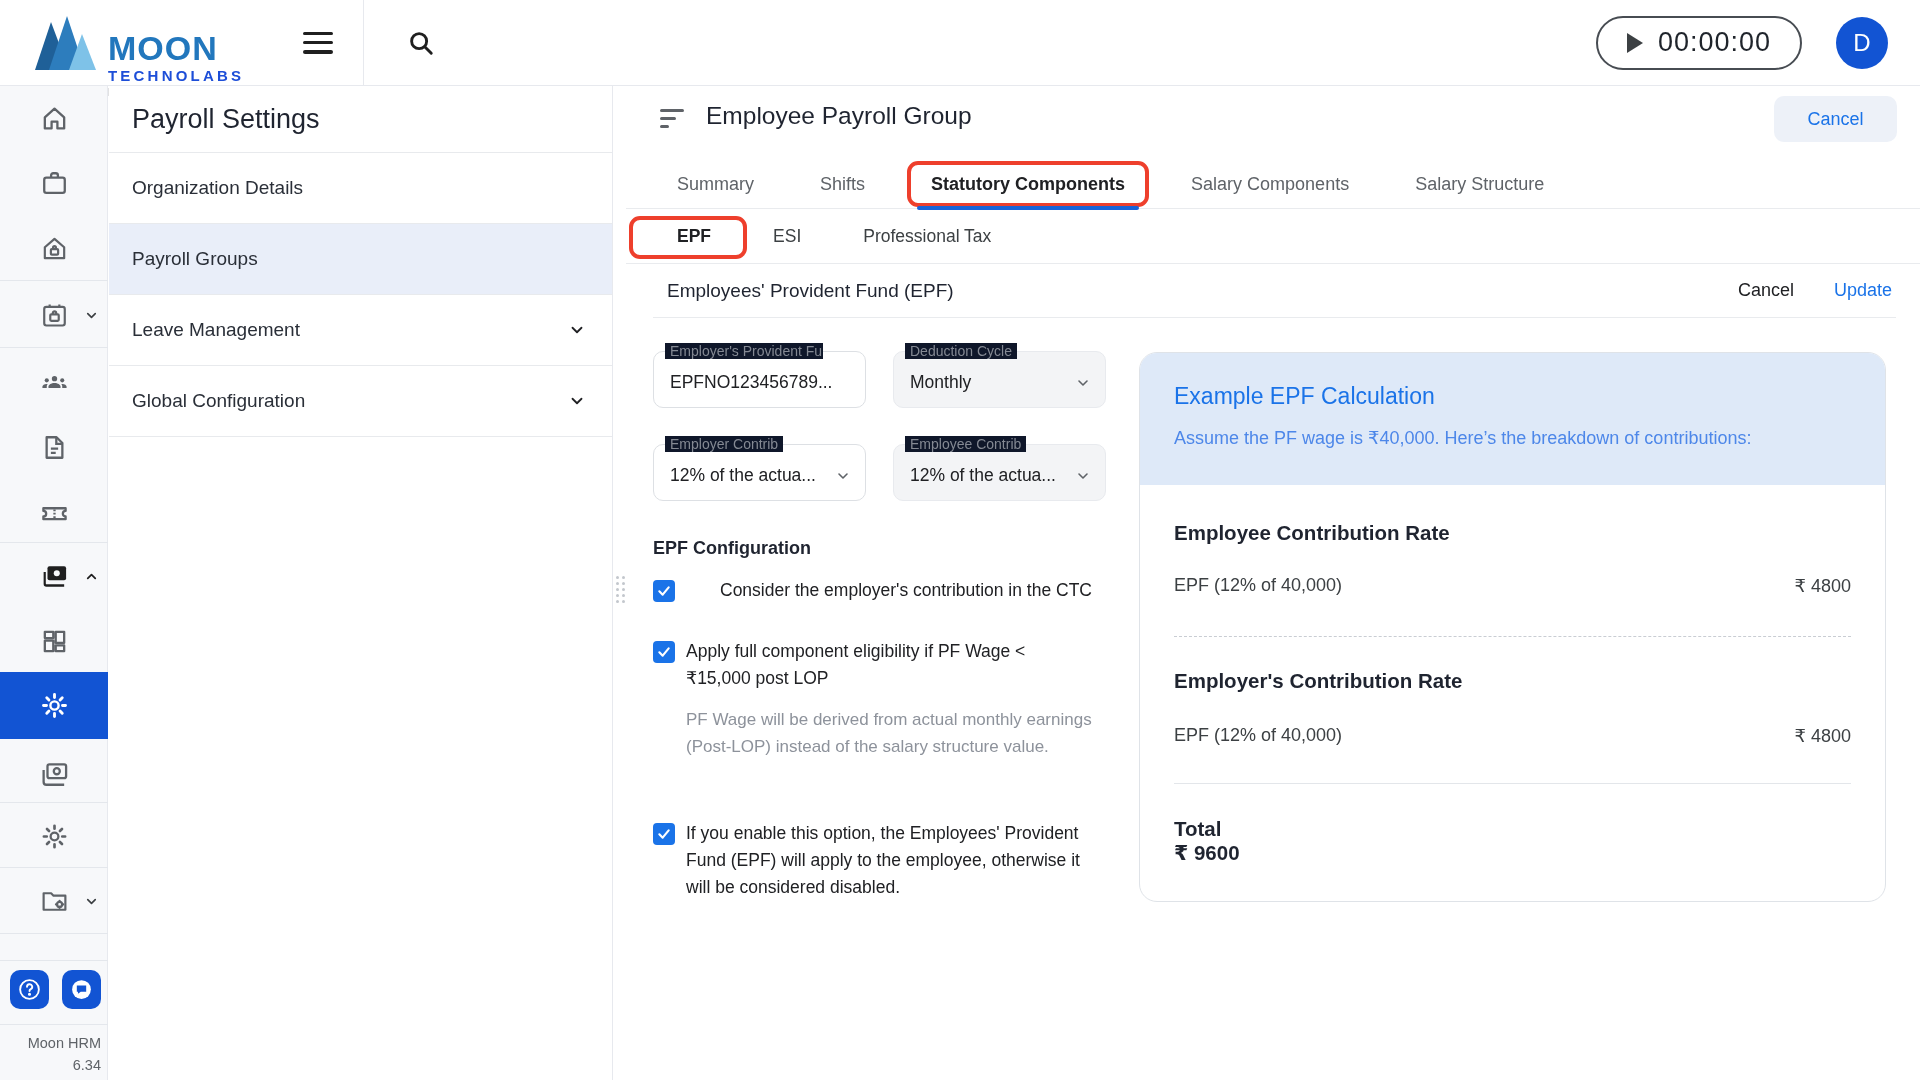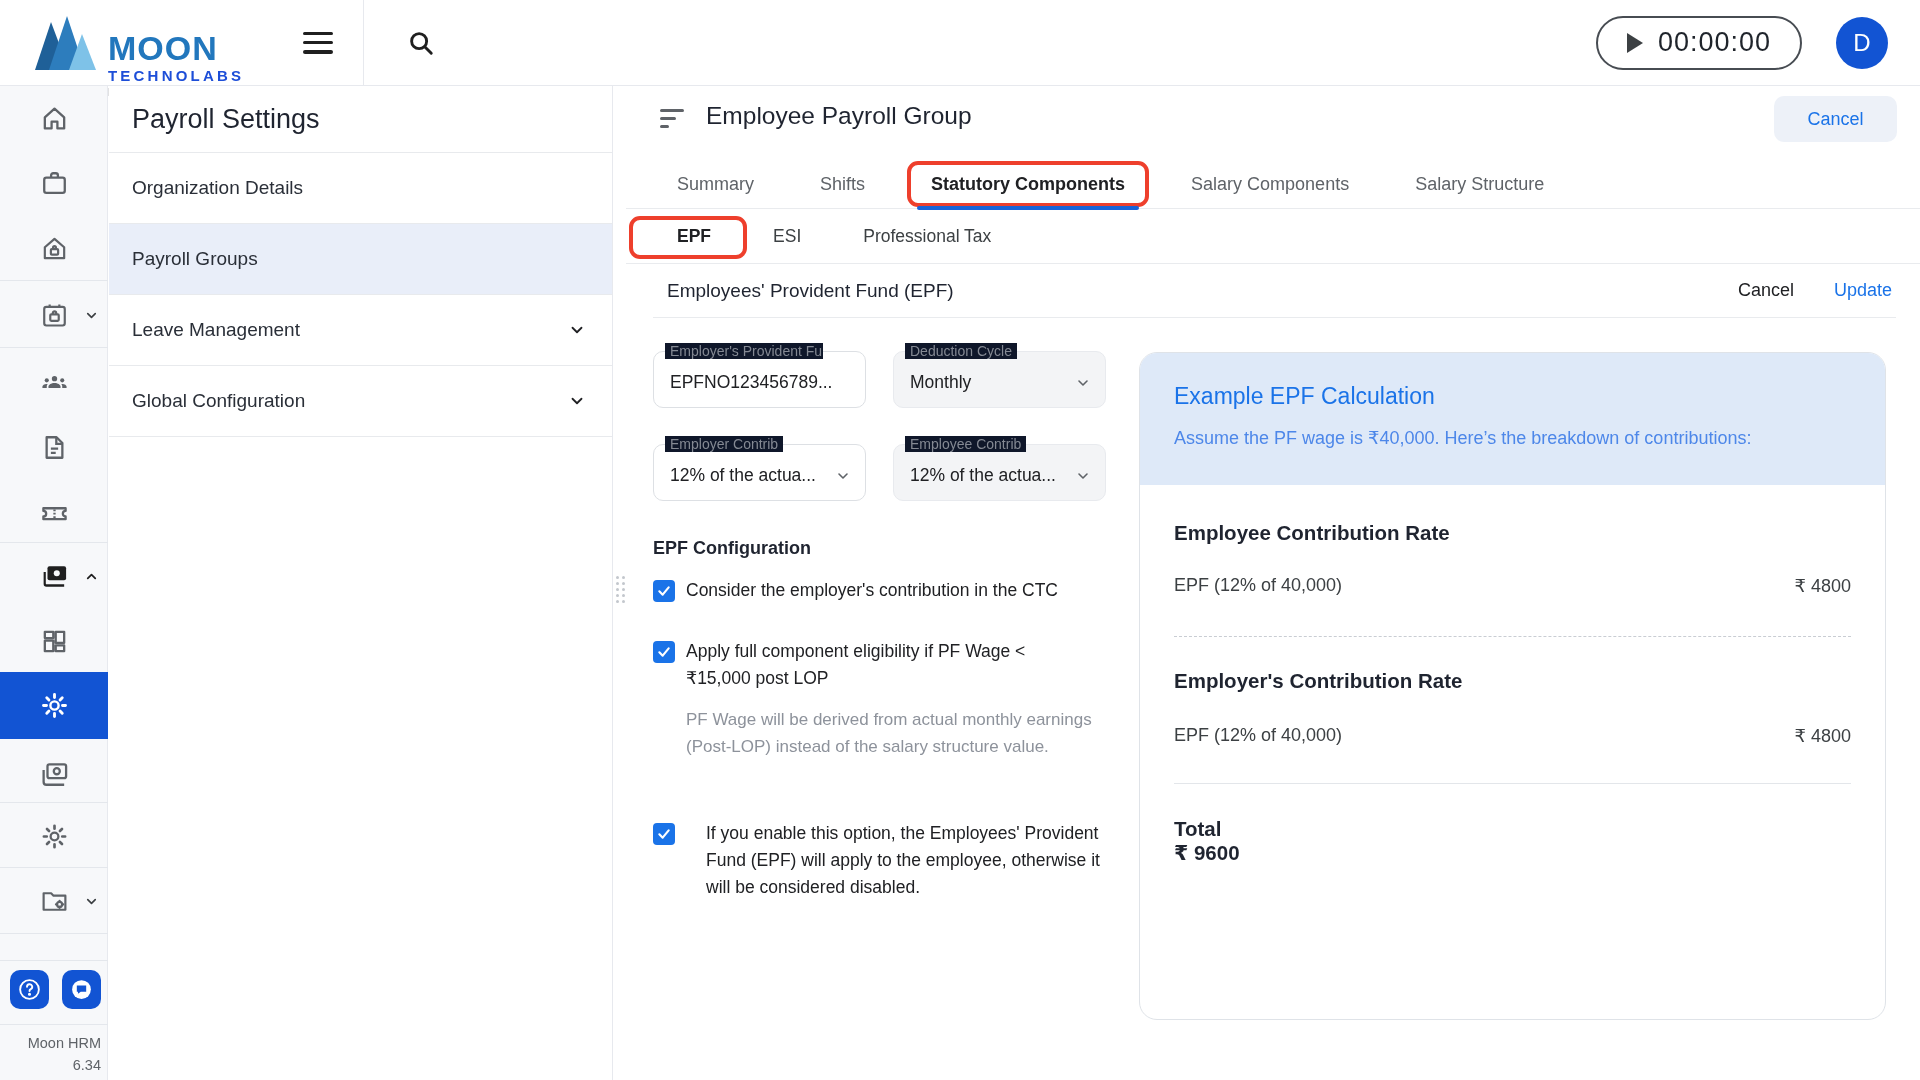--- a/index.html
+++ b/index.html
@@ -114,28 +114,28 @@
   #f-ercon { left:27px;  top:358px; }
   #f-eecon { left:267px; top:358px; }
 
   .config-heading { position:absolute; left:27px; top:452px; font-size:18px; font-weight:700; color:#1f2430; }
 
   .cb-row { position:absolute; left:27px; display:flex; }
   .checkbox { width:22px; height:22px; background:#1a73e8; border-radius:4px; flex:none;
               display:flex; align-items:center; justify-content:center; cursor:pointer; }
   .checkbox svg { width:16px; height:16px; }
   .cb-label { margin-left:11px; font-size:17.5px; color:#202124; line-height:27px; margin-top:-3px; }
-  #cb1 { top:494px; } #cb1 .cb-label { white-space:nowrap; }
+  #cb1 { top:494px;gap:34px; } #cb1 .cb-label { white-space:nowrap; }
   #cb2 { top:555px; } #cb2 .cb-label { width:362px; }
-  #cb3 { top:737px;gap:20px; } #cb3 .cb-label { width:420px; }
+  #cb3 { top:737px; } #cb3 .cb-label { width:420px; }
   .help-text { position:absolute; left:60px; top:620px; width:428px; font-size:17px;
                color:#8d929b; line-height:27px; }
 
   
-  .card { position:absolute; left:513px; top:266px; width:747px; height:668px; border:1.5px solid #dfe3e8;
+  .card { position:absolute; left:513px; top:266px; width:747px; height:550px; border:1.5px solid #dfe3e8;
           border-radius:18px; background:#fff; overflow:hidden; }
   .card-header { position:absolute; left:0; top:0; width:100%; height:132px; background:#dee9f8;
                  padding:30px 34px 0 34px; }
   .card-title { font-size:23px; font-weight:500; color:#1a73e8; }
   .card-subtitle { margin-top:17px; font-size:18px; color:#4d87e9; }
   .card-h { position:absolute; left:34px; font-size:20.5px; font-weight:700; color:#1f2430; }
   .card-line { position:absolute; left:34px; right:34px; display:flex; justify-content:space-between;
                font-size:18px; color:#3c4043; }
   .card-div { position:absolute; left:34px; right:34px; height:0; }
   .card-div.dashed { border-top:1.5px dashed #c9cdd3; }

